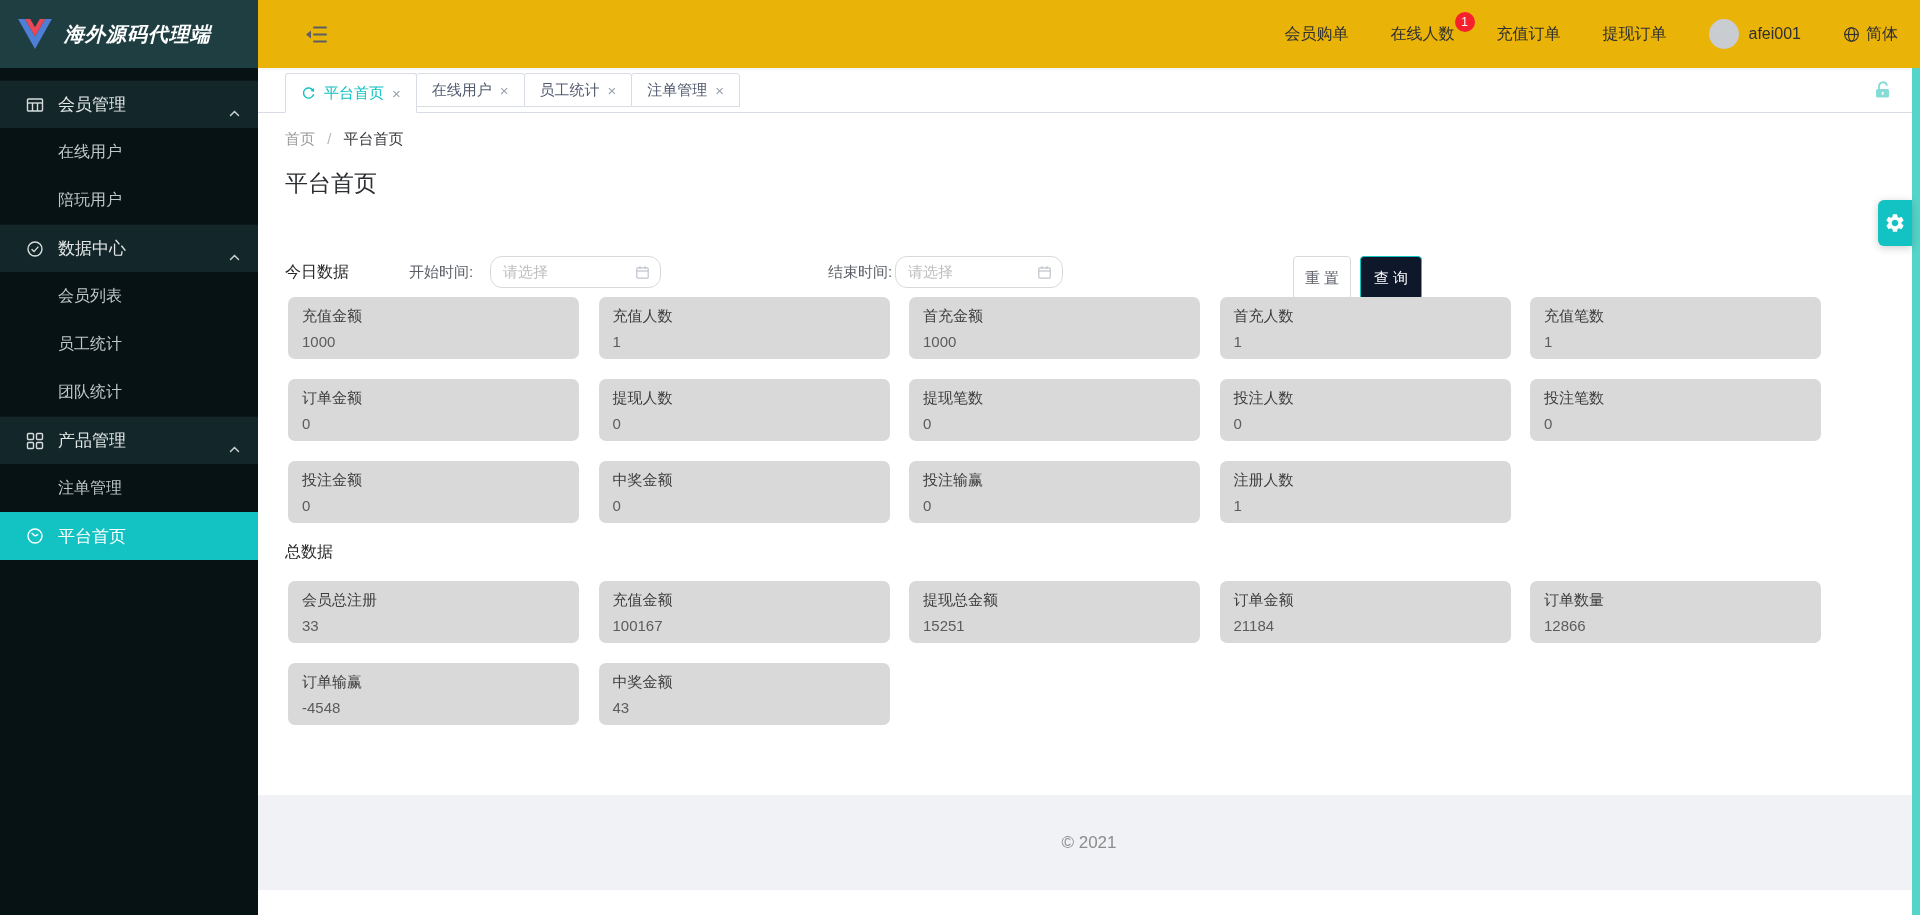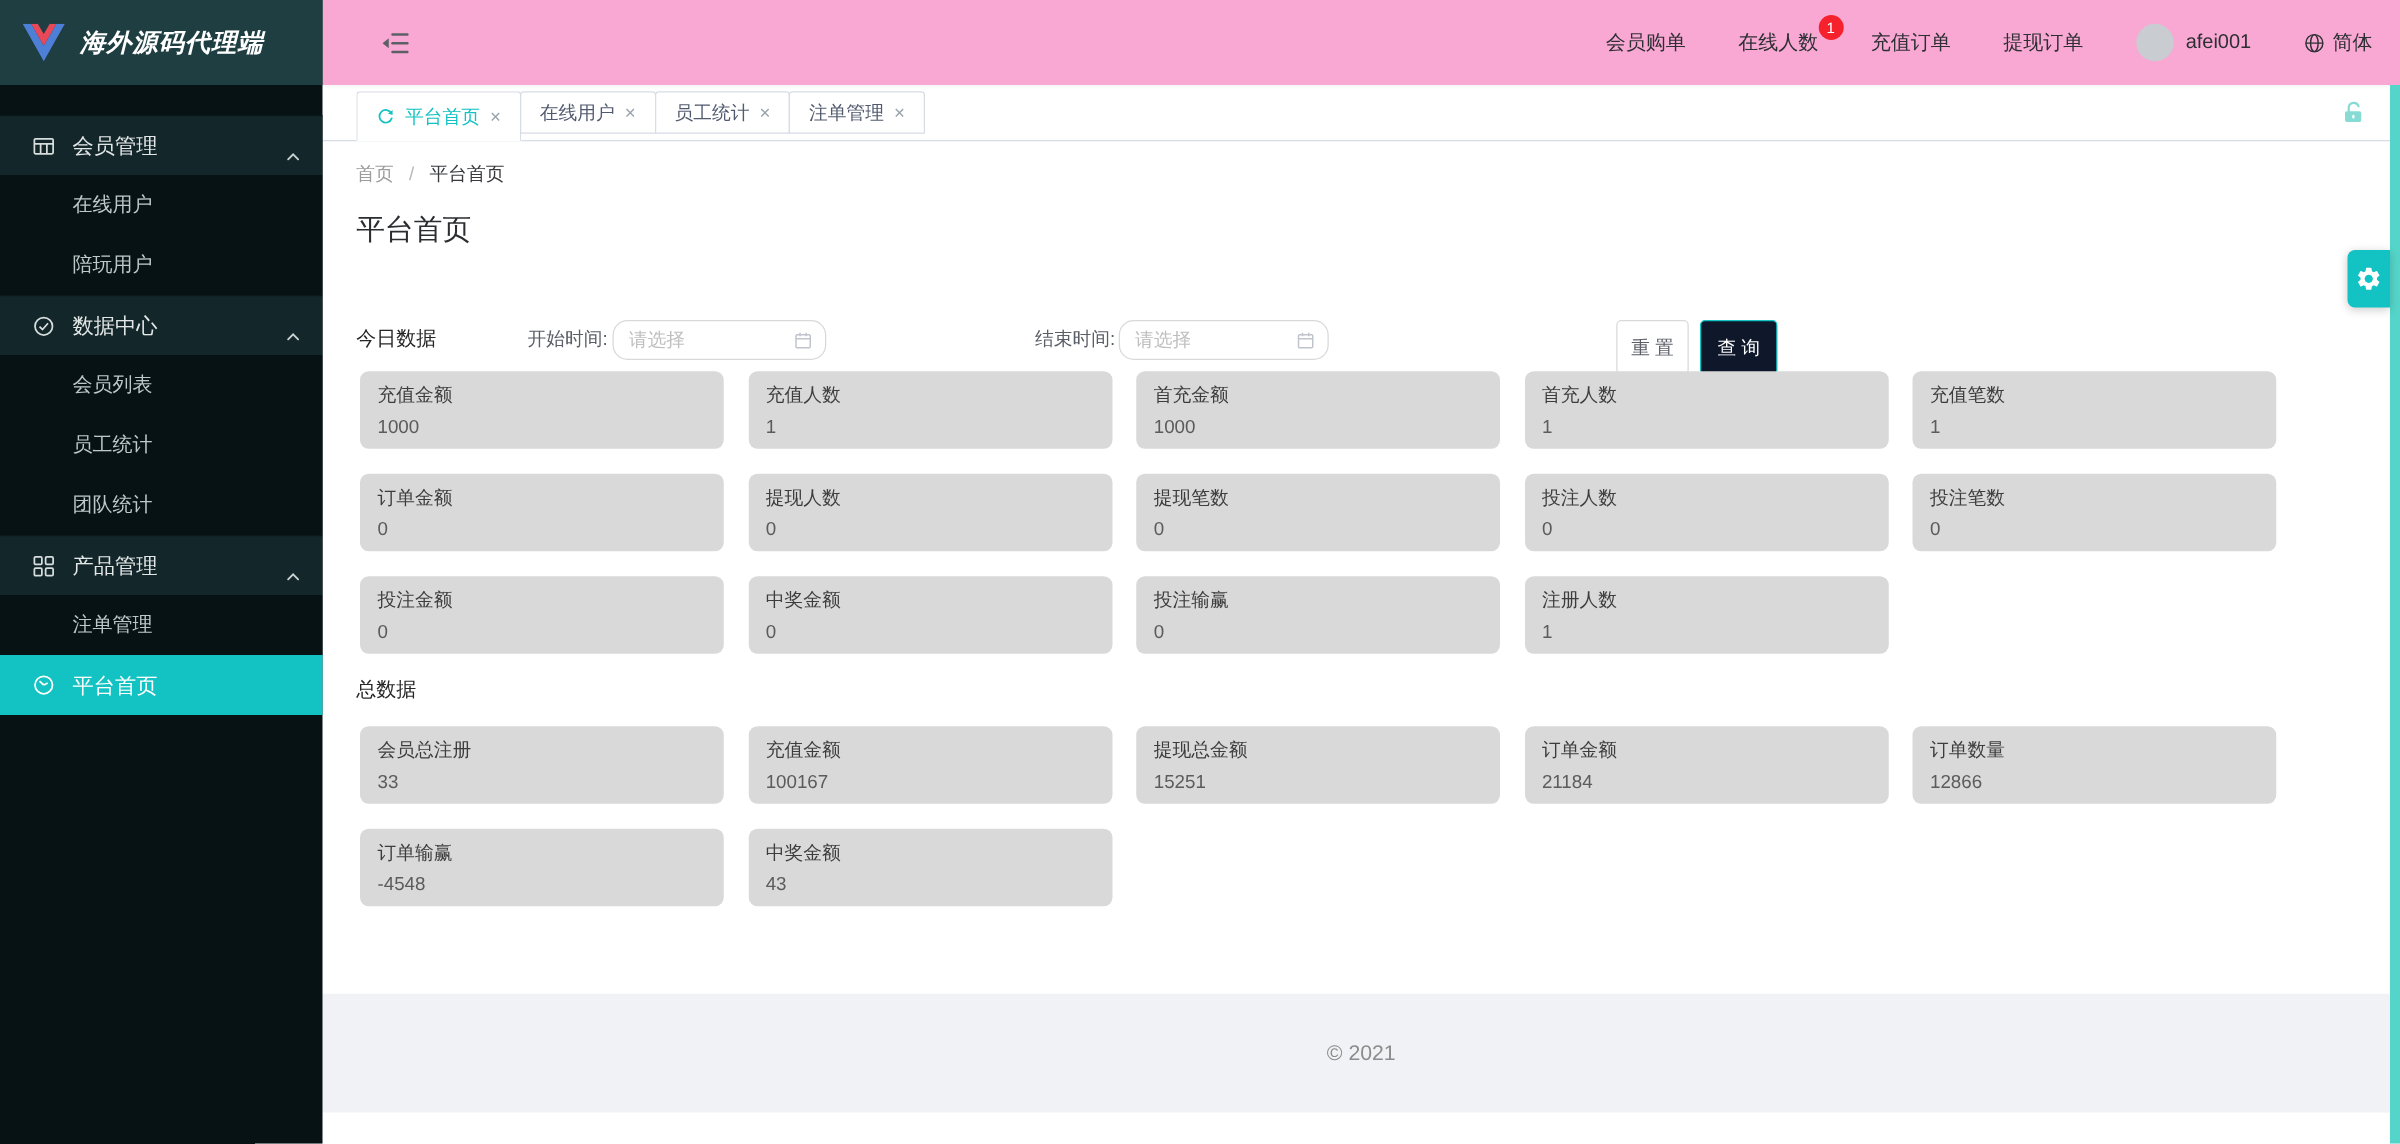--- a/index.html
+++ b/index.html
@@ -4,31 +4,31 @@
 <style>
   * { margin:0; padding:0; box-sizing:border-box; }
   html,body { width:1920px; height:915px; overflow:hidden; background:#fff;
     font-family:"Liberation Sans","DejaVu Sans",sans-serif; }
   .stage { position:relative; width:1920px; height:915px; }
 
   
   .sidebar { position:absolute; left:0; top:0; width:258px; height:915px; background:#071214; z-index:10; }
   .logo { height:68px; background:#1f3e42; display:flex; align-items:center; padding-left:18px; gap:12px; }
   .logo-text { color:#fff; font-size:20px; font-weight:600; letter-spacing:1px; white-space:nowrap;font-style:italic; }
-  .menu { padding-top:24px; }
+  .menu { padding-top:12px; }
   .mi { height:48px; display:flex; align-items:center; position:relative; cursor:pointer; }
   .mi.group { background:#132629; color:#e3e7e7; font-size:17px; border-top:1px solid rgba(0,0,0,.35); }
   .mi.sub { background:#071214; color:#bfc8c8; font-size:16px; }
   .mi .mico { position:absolute; left:26px; width:18px; height:18px; display:flex; align-items:center; }
   .mi .mlabel { margin-left:58px; }
   .mi .chev { position:absolute; right:18px; top:21px; }
   .mi.active { background:#13c2c2; color:#fff; font-size:17px; }
 
   
-  .topbar { position:absolute; left:258px; top:0; right:0; height:68px; background:#f9a8d4;
+  .topbar { position:absolute; left:258px; top:0; right:0; height:68px; background:#eab308;
     box-shadow:0 1px 4px rgba(0,21,41,.08); display:flex; align-items:center; z-index:5; }
   .fold-btn { margin-left:47px; background:none; border:none; cursor:pointer; display:flex; }
   .tb-right { margin-left:auto; display:flex; align-items:center; gap:42px; padding-right:22px;
     font-size:16px; color:#2d2f33; }
   .tb-link { cursor:pointer; white-space:nowrap; }
   .online-wrap { position:relative; }
   .badge { position:absolute; top:-12px; right:-20px; min-width:20px; height:20px; border-radius:10px;
     background:#f5222d; color:#fff; font-size:12px; line-height:20px; text-align:center; padding:0 5px; }
   .user { display:flex; align-items:center; gap:10px; cursor:pointer; }
   .avatar { width:30px; height:30px; border-radius:50%; background:#c9ccd1; display:inline-block; }
@@ -48,21 +48,21 @@
   .breadcrumb { position:absolute; left:285px; top:130px; font-size:15px; color:#9c9c9c; }
   .breadcrumb .sep { margin:0 8px; color:#b8b8b8; }
   .breadcrumb .cur { color:#37393d; }
   .bc-home { cursor:pointer; }
   .page-title { position:absolute; left:285px; top:168px; font-size:23px; color:#2b2d31; font-weight:500; }
 
   .filter { position:absolute; left:285px; top:256px; width:1545px; height:32px; }
   .filter > * { position:absolute; top:0; }
   .sec-label { line-height:32px; font-size:16px; color:#262626; }
   .f-label { line-height:32px; font-size:15px; color:#5a5e66; }
-  .lb-start { left:137px; } .lb-end { left:543px; }
+  .lb-start { left:124px; } .lb-end { left:543px; }
   .dinput { height:32px; border:1px solid #d9d9d9; border-radius:12px; background:#fff;
     display:flex; align-items:center; padding:0 10px 0 12px; cursor:text; }
   .din1 { left:205px; width:171px; } .din2 { left:610px; width:168px; }
   .dinput .ph { flex:1; font-size:15px; color:#bfbfbf; }
   .btn { height:44px; border-radius:4px; font-size:15px; cursor:pointer; }
   .btn-reset { left:1008px; width:58px; background:#fff; border:1px solid #d9d9d9; color:#5a5e66; }
   .btn-query { left:1075px; width:62px; background:#0f172a; border:1px solid #13c2c2; color:#fff; }
 
   .grid { position:absolute; left:288px; width:1533px; display:grid;
     grid-template-columns:repeat(5,291px); column-gap:19.5px; row-gap:20px; }

